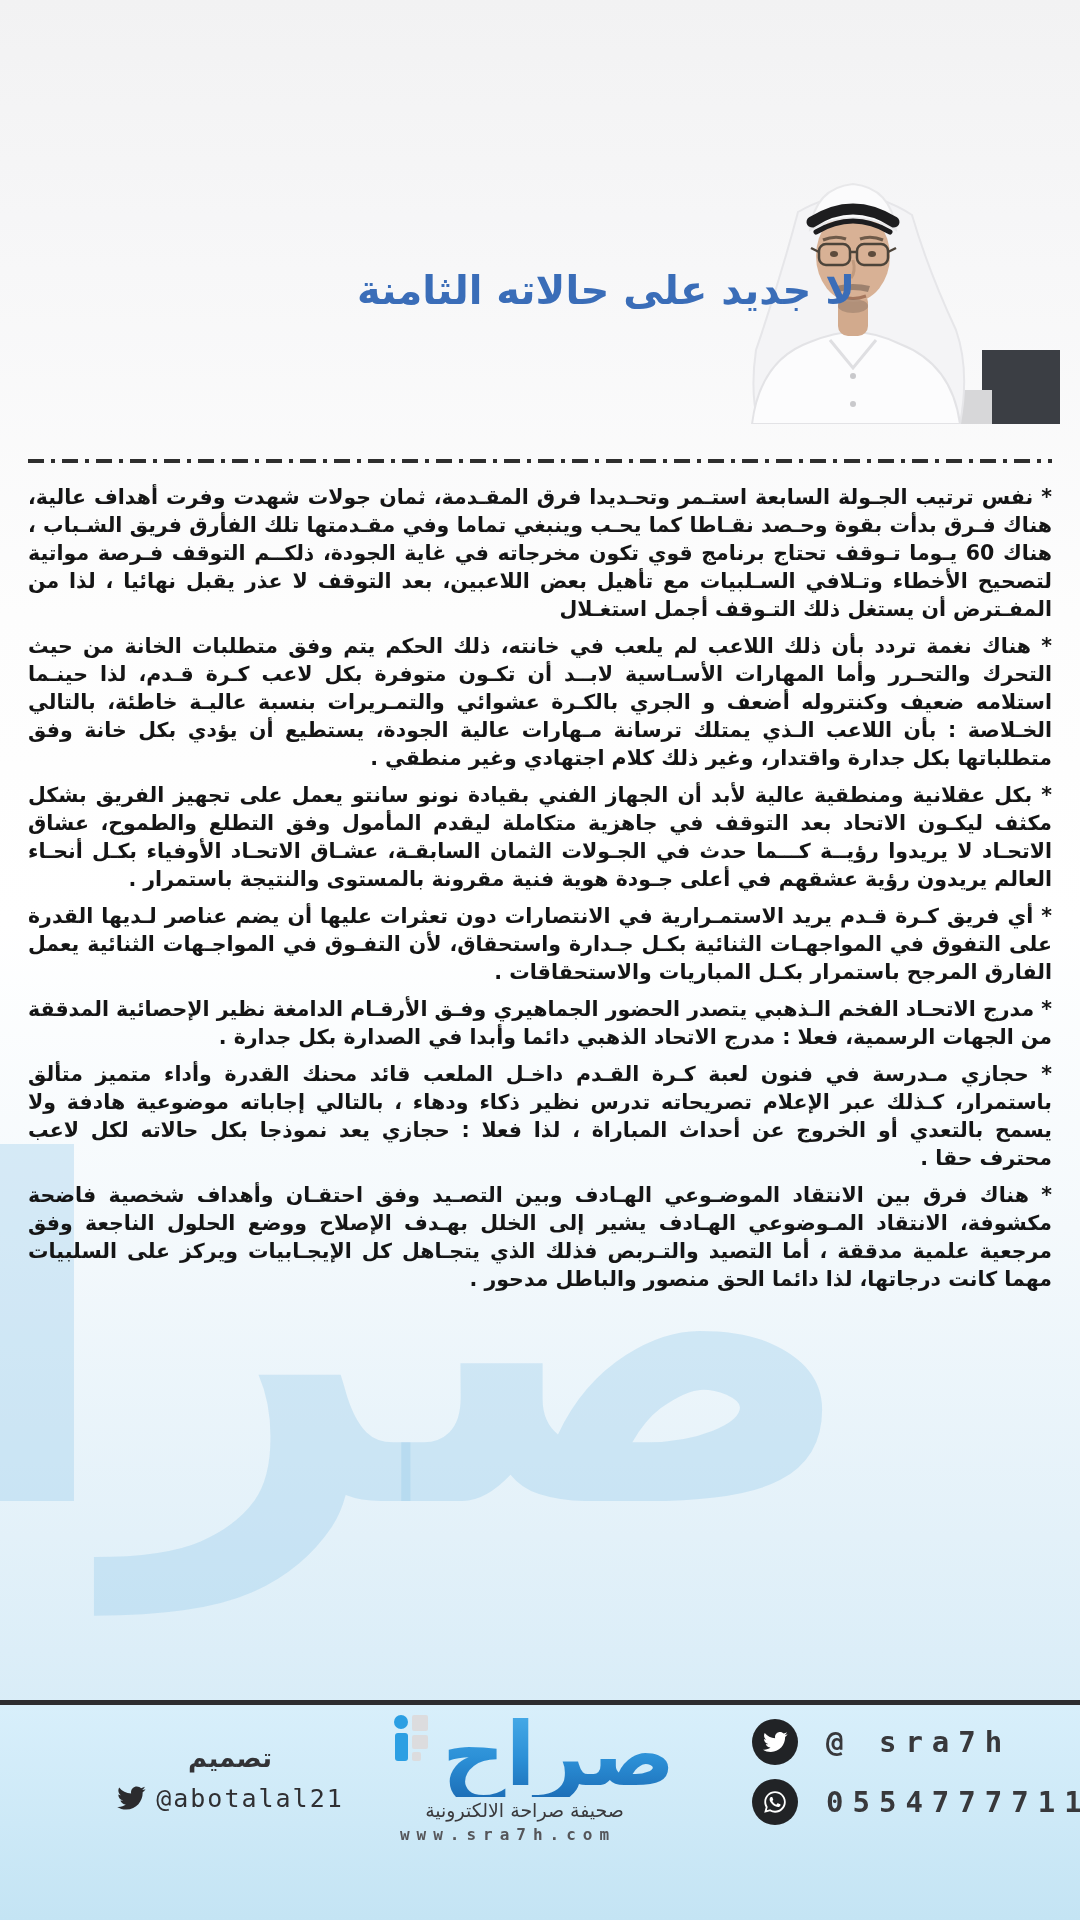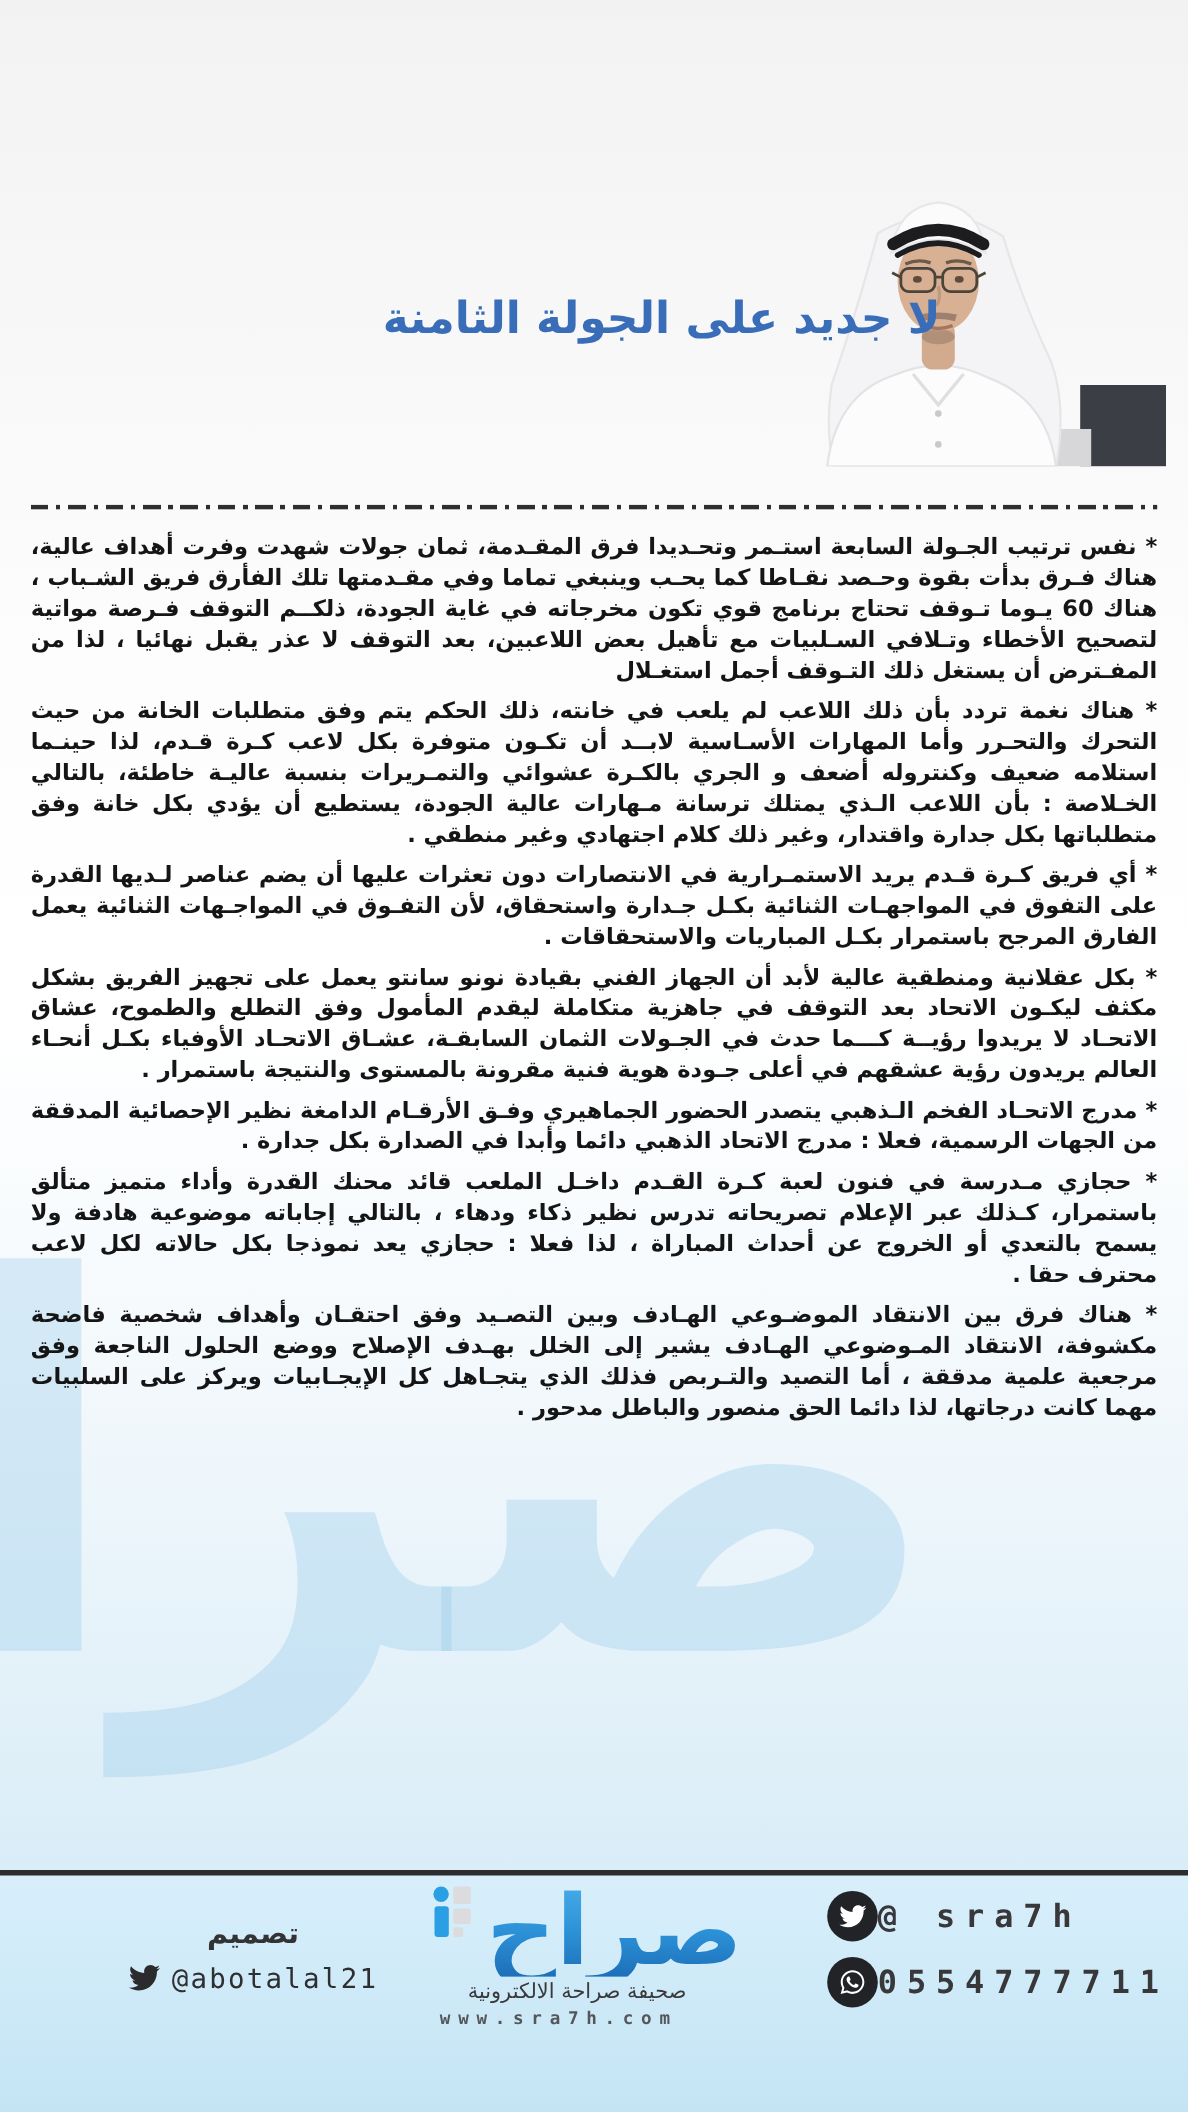--- a/index.html
+++ b/index.html
@@ -43,21 +43,21 @@
   .footer-center{position:absolute;left:392px;top:8px;width:310px;}
   .logo-row{display:flex;align-items:flex-start;gap:8px;direction:ltr;}
   .logo-text{
     font-size:88px;font-weight:700;line-height:0.95;direction:rtl;
     background:linear-gradient(180deg,#47abe8 0%,#2b8fd6 55%,#1d6fb8 100%);
     -webkit-background-clip:text;background-clip:text;color:transparent;
   }
   .logo-subtitle{font-size:19px;font-weight:400;color:#3a3a3d;direction:rtl;text-align:right;width:232px;margin-top:2px;}
   .logo-url{font-family:"DejaVu Sans Mono",monospace;font-size:16px;font-weight:700;color:#55565a;letter-spacing:7px;margin-top:4px;width:232px;text-align:center;}
   .footer-right{position:absolute;left:752px;top:14px;width:300px;}
-  .contact-row{display:flex;align-items:center;gap:0;margin-bottom:14px;direction:ltr;}
+  .contact-row{display:flex;align-items:center;gap:28px;margin-bottom:14px;direction:ltr;}
   .circle-icon{width:46px;height:46px;border-radius:50%;background:#212326;display:flex;align-items:center;justify-content:center;flex:0 0 auto;}
   .contact-text{font-family:"DejaVu Sans Mono",monospace;font-size:29px;font-weight:700;color:#38383b;letter-spacing:9px;white-space:nowrap;}
 </style>
 </head>
 <body>
 
 <div class="page">
 
   <div class="watermark">صراح</div>
 
@@ -96,30 +96,30 @@
       <ellipse cx="212" cy="94" rx="4" ry="3" fill="#5d4b3c"></ellipse>
 
       <path d="M193 100 Q196 112 191 118" stroke="#c09a7e" stroke-width="3" fill="none"></path>
       <path d="M176 126 Q193 122 210 126 L208 132 Q193 128 178 132 Z" fill="#8a7261" opacity="0.75"></path>
       <path d="M180 136 Q193 141 206 136" stroke="#a5765d" stroke-width="3" fill="none"></path>
       <ellipse cx="193" cy="146" rx="15" ry="7" fill="#8a7261" opacity="0.45"></ellipse>
     </svg>
   </div>
 
   <div class="header-text">
-    <h1 class="title">لا جديد على الجولة الثامنة</h1>
+    <h1 class="title">لا جديد على حالاته الثامنة</h1>
   </div>
 
   <div class="dashed-sep"></div>
 
   <main class="body-text">
     <p>* نفس ترتيب الجـولة السابعة استـمر  وتحـديدا فرق المقـدمة، ثمان جولات شهدت وفرت أهداف عالية، هناك فـرق بدأت بقوة وحـصد نقـاطا كما يحـب وينبغي تماما وفي مقـدمتها تلك الفأرق فريق  الشـباب ، هناك 60 يـوما تـوقف تحتاج برنامج قوي تكون مخرجاته في غاية الجودة، ذلكــم التوقف فـرصة مواتية لتصحيح الأخطاء وتـلافي السـلبيات مع تأهيل بعض اللاعبين، بعد التوقف لا عذر يقبل نهائيا ، لذا من المفـترض أن يستغل ذلك التـوقف أجمل استغـلال</p>
     <p>* هناك نغمة تردد بأن ذلك اللاعب لم يلعب في خانته،  ذلك الحكم يتم وفق متطلبات الخانة من حيث التحرك والتحـرر وأما المهارات الأسـاسية لابــد أن تكـون متوفرة بكل لاعب كـرة قـدم، لذا حينـما استلامه ضعيف وكنتروله أضعف و الجري بالكـرة عشوائي والتمـريرات بنسبة عاليـة خاطئة، بالتالي الخـلاصة : بأن اللاعب الـذي يمتلك ترسانة مـهارات عالية الجودة، يستطيع أن يؤدي بكل خانة وفق متطلباتها بكل جدارة واقتدار، وغير ذلك  كلام اجتهادي وغير منطقي .</p>
+    <p>* بكل عقلانية ومنطقية عالية لأبد أن الجهاز الفني بقيادة نونو سانتو  يعمل على تجهيز الفريق بشكل مكثف ليكـون الاتحاد بعد التوقف في جاهزية متكاملة ليقدم المأمول وفق التطلع والطموح،  عشاق الاتحـاد لا يريدوا  رؤيــة كـــما حدث في الجـولات الثمان السابقـة، عشـاق الاتحـاد الأوفياء بكـل أنحـاء العالم يريدون رؤية عشقهم في أعلى جـودة هوية فنية مقرونة بالمستوى والنتيجة باستمرار  .</p>
     <p>* أي فريق كـرة قـدم يريد الاستمـرارية في الانتصارات دون تعثرات عليها أن يضم عناصر لـديها القدرة  على التفوق في المواجهـات الثنائية بكـل جـدارة واستحقاق، لأن التفـوق في المواجـهات الثنائية يعمل الفارق المرجح باستمرار  بكـل المباريات والاستحقاقات  .</p>
-    <p>* بكل عقلانية ومنطقية عالية لأبد أن الجهاز الفني بقيادة نونو سانتو  يعمل على تجهيز الفريق بشكل مكثف ليكـون الاتحاد بعد التوقف في جاهزية متكاملة ليقدم المأمول وفق التطلع والطموح،  عشاق الاتحـاد لا يريدوا  رؤيــة كـــما حدث في الجـولات الثمان السابقـة، عشـاق الاتحـاد الأوفياء بكـل أنحـاء العالم يريدون رؤية عشقهم في أعلى جـودة هوية فنية مقرونة بالمستوى والنتيجة باستمرار  .</p>
     <p>* مدرج الاتحـاد الفخم الـذهبي يتصدر  الحضور الجماهيري وفـق الأرقـام الدامغة نظير الإحصائية المدققة من الجهات الرسمية، فعلا : مدرج الاتحاد الذهبي دائما وأبدا في الصدارة بكل جدارة  .</p>
     <p>* حجازي مـدرسة في فنون لعبة كـرة القـدم  داخـل الملعب قائد محنك القدرة وأداء متميز متألق باستمرار، كـذلك عبر الإعلام  تصريحاته تدرس نظير ذكاء ودهاء ، بالتالي إجاباته موضوعية هادفة  ولا يسمح بالتعدي أو الخروج عن أحداث المباراة ، لذا فعلا : حجازي  يعد نموذجا بكل حالاته لكل لاعب محترف حقا .</p>
     <p>*  هناك فرق بين الانتقاد الموضـوعي الهـادف وبين التصـيد وفق احتقـان وأهداف شخصية فاضحة مكشوفة، الانتقاد المـوضوعي الهـادف يشير  إلى الخلل بهـدف الإصلاح ووضع الحلول الناجعة وفق مرجعية علمية مدققة ،  أما التصيد والتـربص فذلك الذي يتجـاهل كل الإيجـابيات ويركز على السلبيات مهما كانت درجاتها، لذا دائما الحق منصور والباطل مدحور .</p>
   </main>
 
   <footer class="footer">
 
     <div class="footer-left">
       <div class="design-label">تصميم</div>
       <div class="designer-row">

